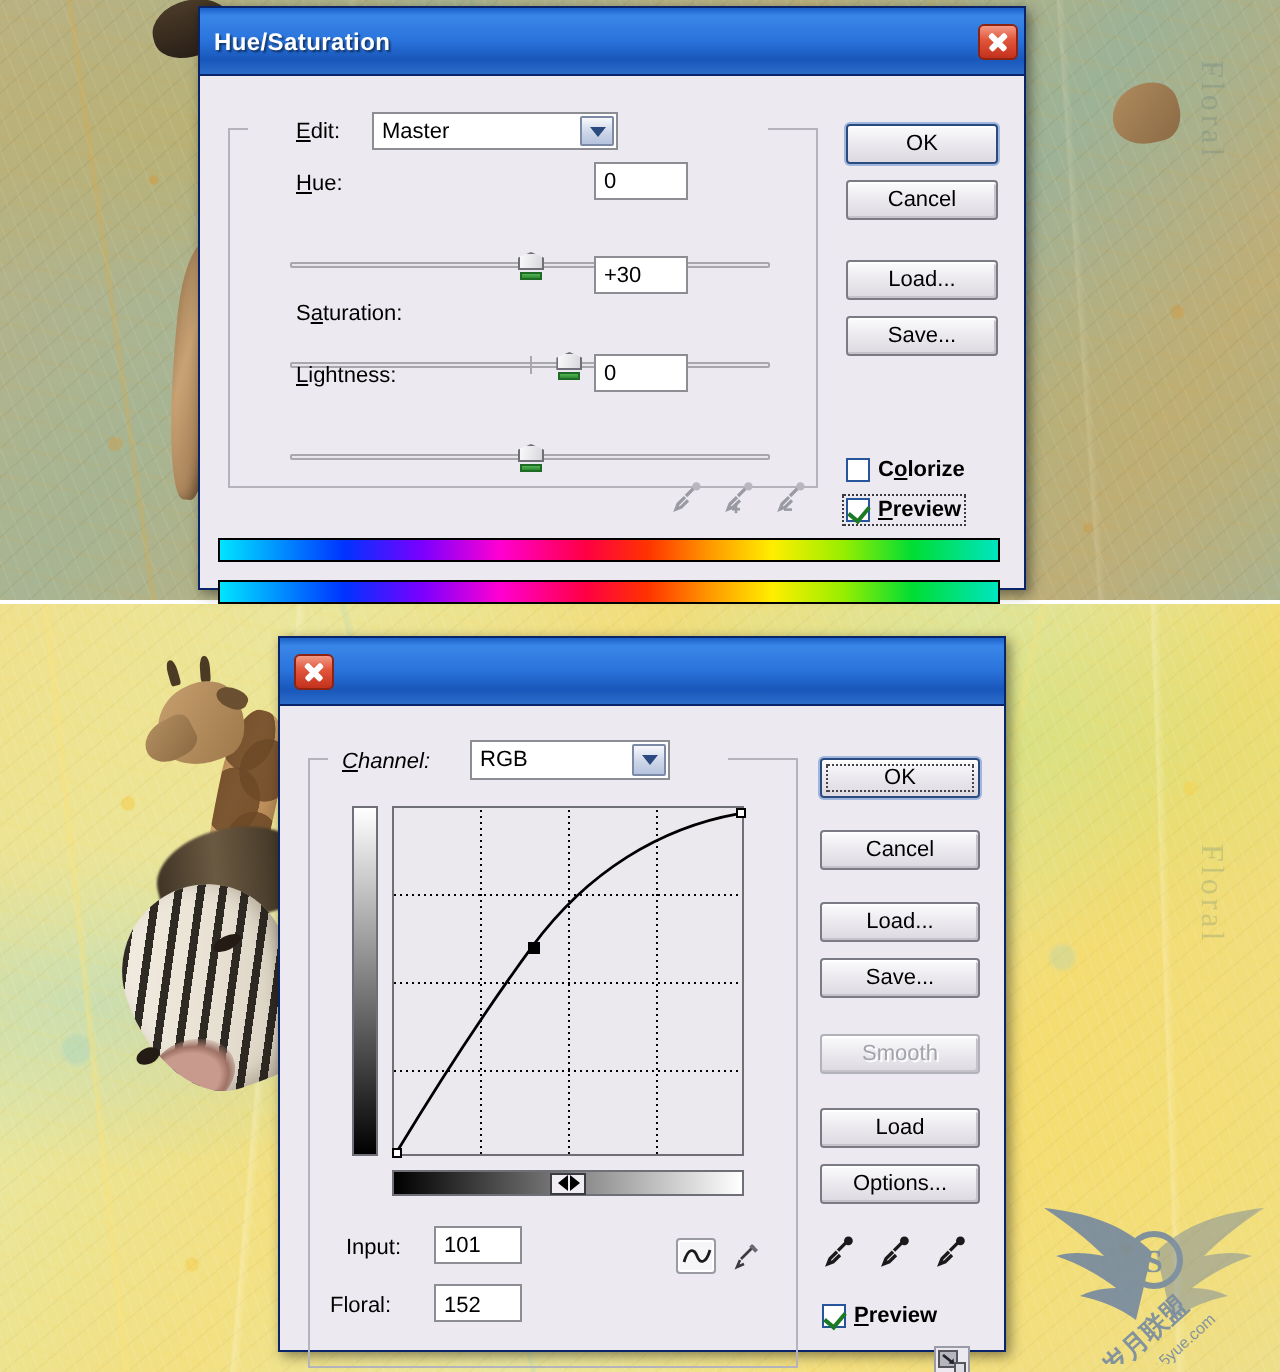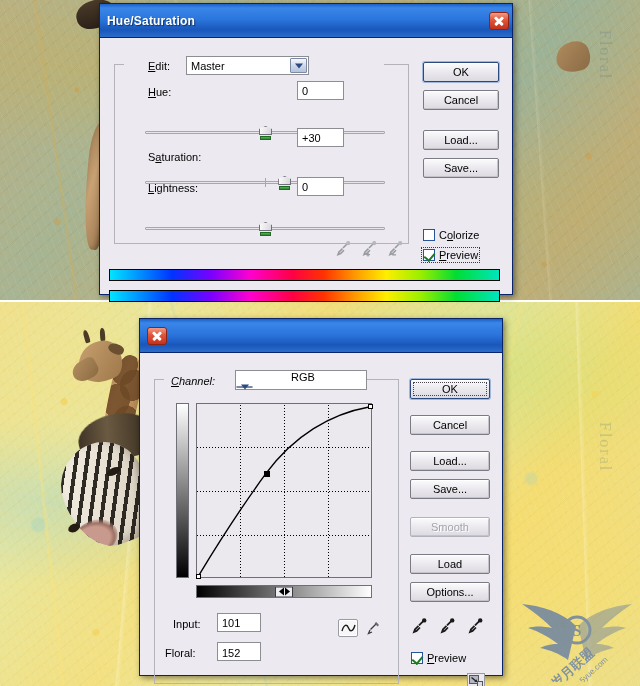--- a/index.html
+++ b/index.html
@@ -320,21 +320,21 @@
     border:1px solid #6f6f78;
     clip-path: polygon(50% 0, 100% 32%, 100% 100%, 0 100%, 0 32%);
   }
   .slider .thumb .bot {
     position:absolute; left:1px; bottom:0; width:11px; height:4px;
     background: linear-gradient(180deg,#4fb551,#2f8a34);
     border:1px solid #1f6a24;
   }
 
   
-  .chk { position:absolute; display:flex; align-items:flex-start; gap:4px; cursor:pointer; }
+  .chk { position:absolute; display:flex; align-items:flex-start; gap:4px; cursor:pointer;font-weight:bold; }
   .chk .box {
     width:12px; height:12px; background:#fff;
     border:1px solid #27559b; position:relative; flex:none;
   }
   .chk.checked .box::after {
     content:""; position:absolute; left:2px; top:1px;
     width:5px; height:8px;
     border-right:2.4px solid #1c7a25; border-bottom:2.4px solid #1c7a25;
     transform: rotate(40deg);
   }
@@ -590,21 +590,21 @@
       <div class="close-btn" title="Close"></div>
     </div>
     <div class="dlg-body">
 
       <div class="groupbox" style="left:14px; top:26px; width:245px; height:305px;"></div>
       <div style="position:absolute;left:24px;top:18px;width:200px;height:18px;background:#ece9f0;"></div>
 
       <div class="lbl" style="left:31px; top:22px;font-style:italic;">
         <u>C</u><span>hannel:</span>
       </div>
-      <div class="combo" style="left:95px; top:17px; width:132px; height:20px;flex-direction:column;">
+      <div class="combo" style="left:95px; top:17px; width:100px; height:20px;">
         <span class="val">RGB</span>
         <span class="arrow"></span>
       </div>
 
       <div class="vgrad" style="left:36px; top:50px; width:13px; height:175px;"></div>
 
       <div class="curve-grid" style="left:56px; top:50px; width:176px; height:175px;">
         <div class="vline" style="left:43px;"></div>
         <div class="vline" style="left:87px;"></div>
         <div class="vline" style="left:131px;"></div>

